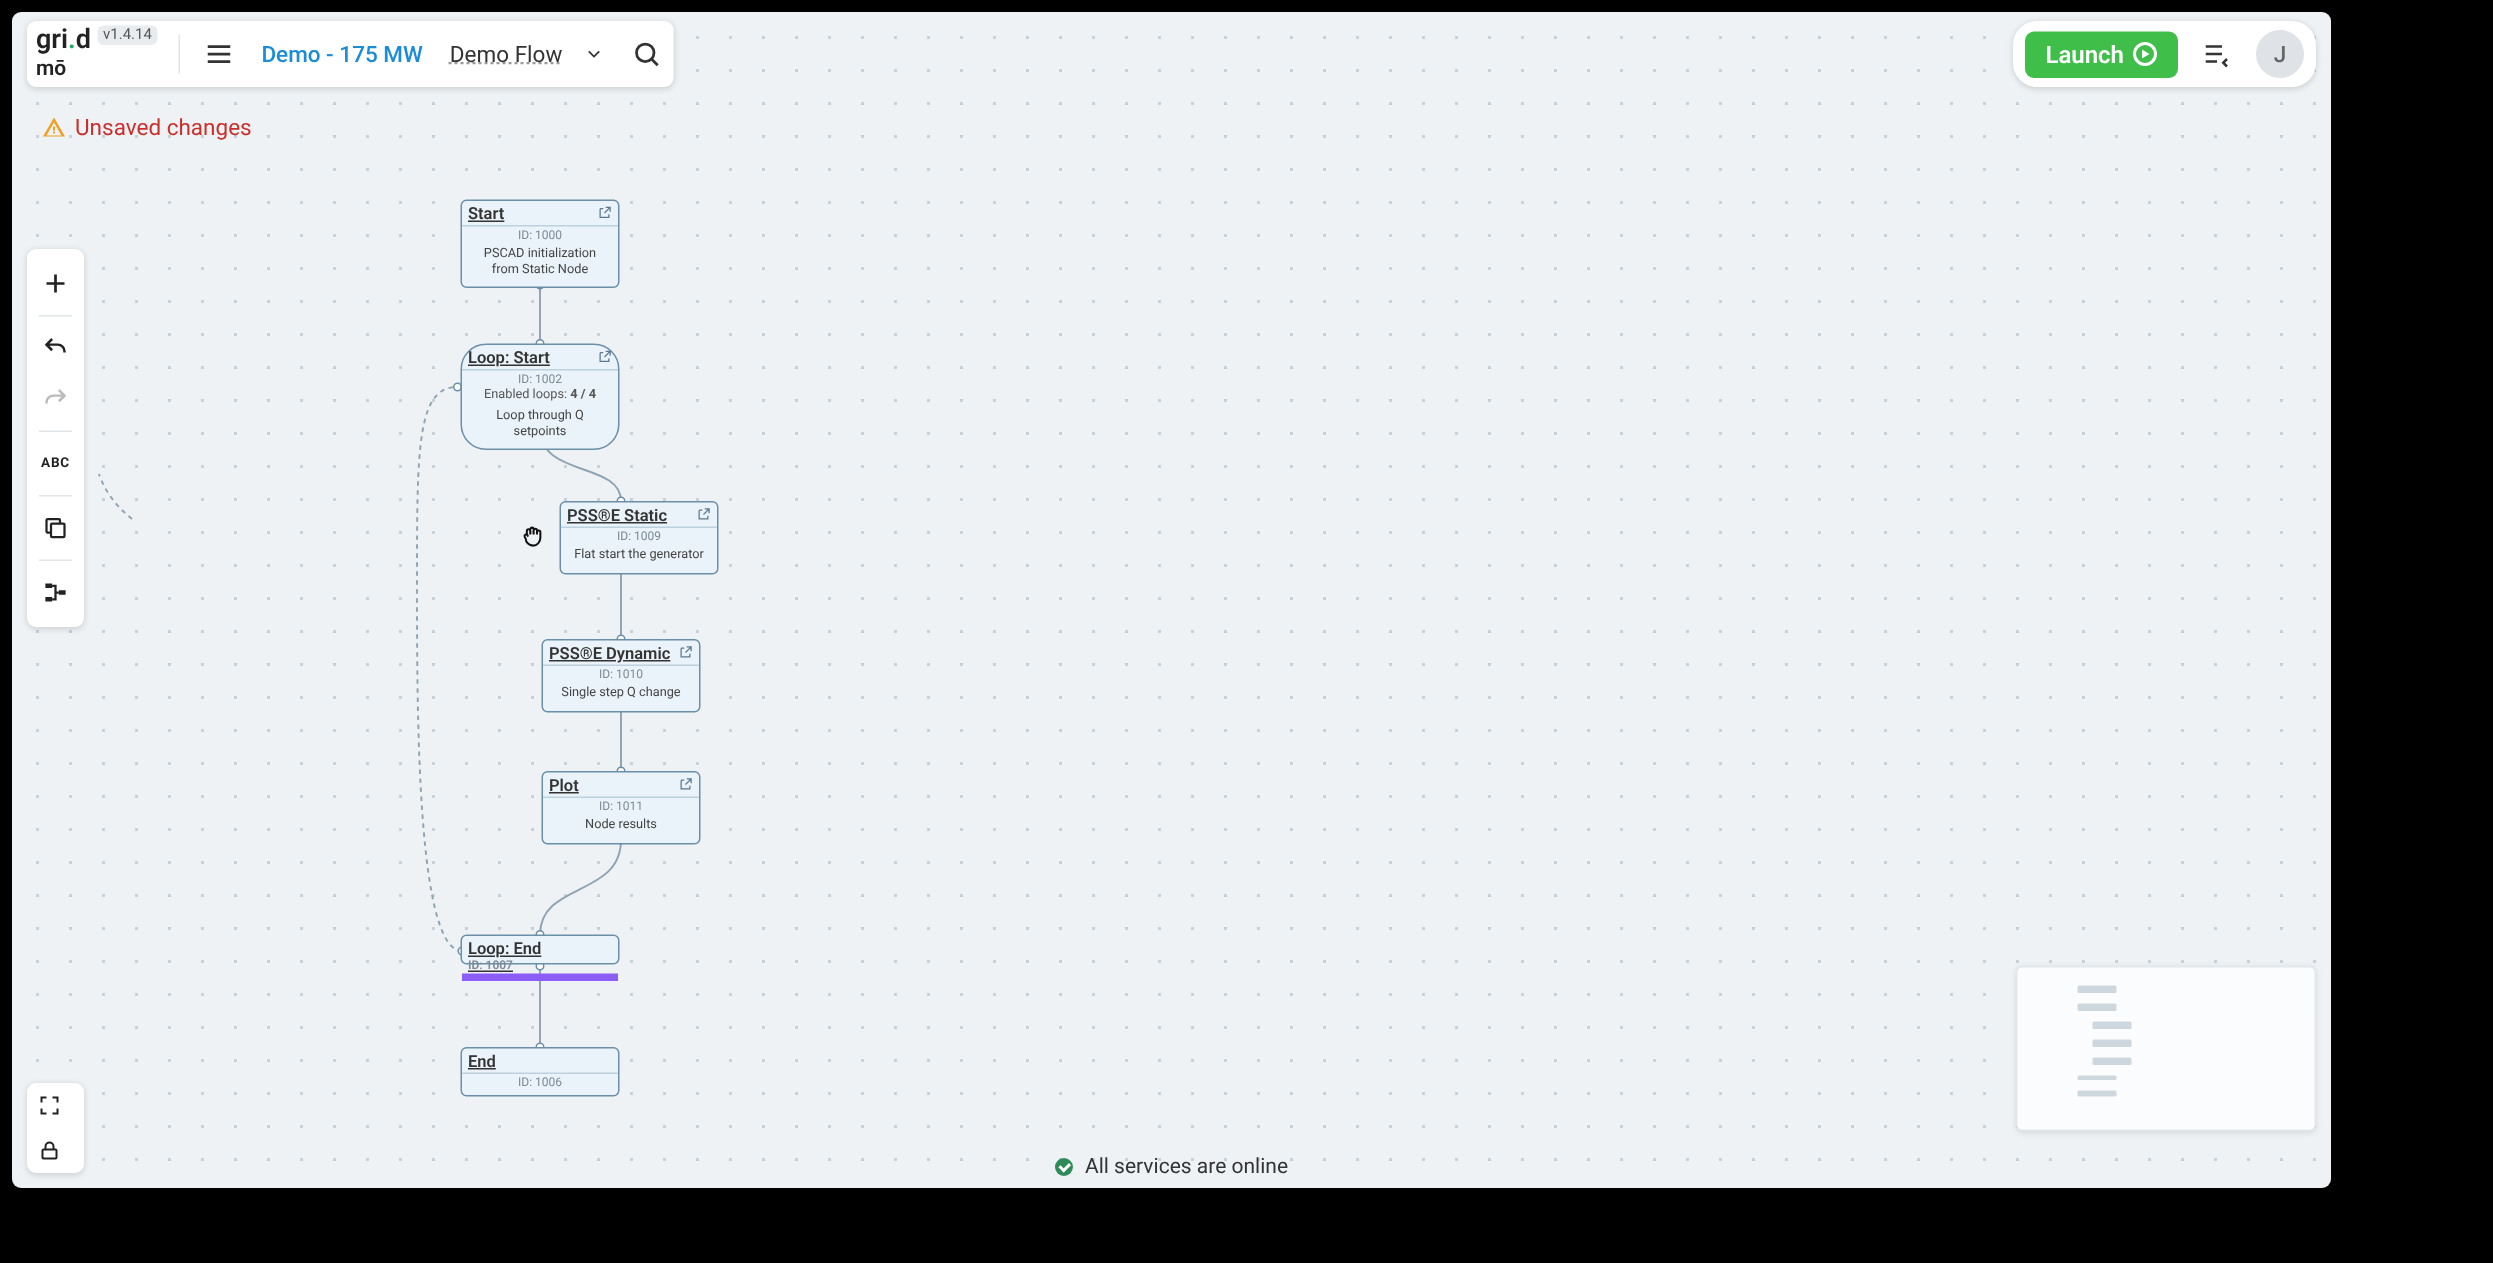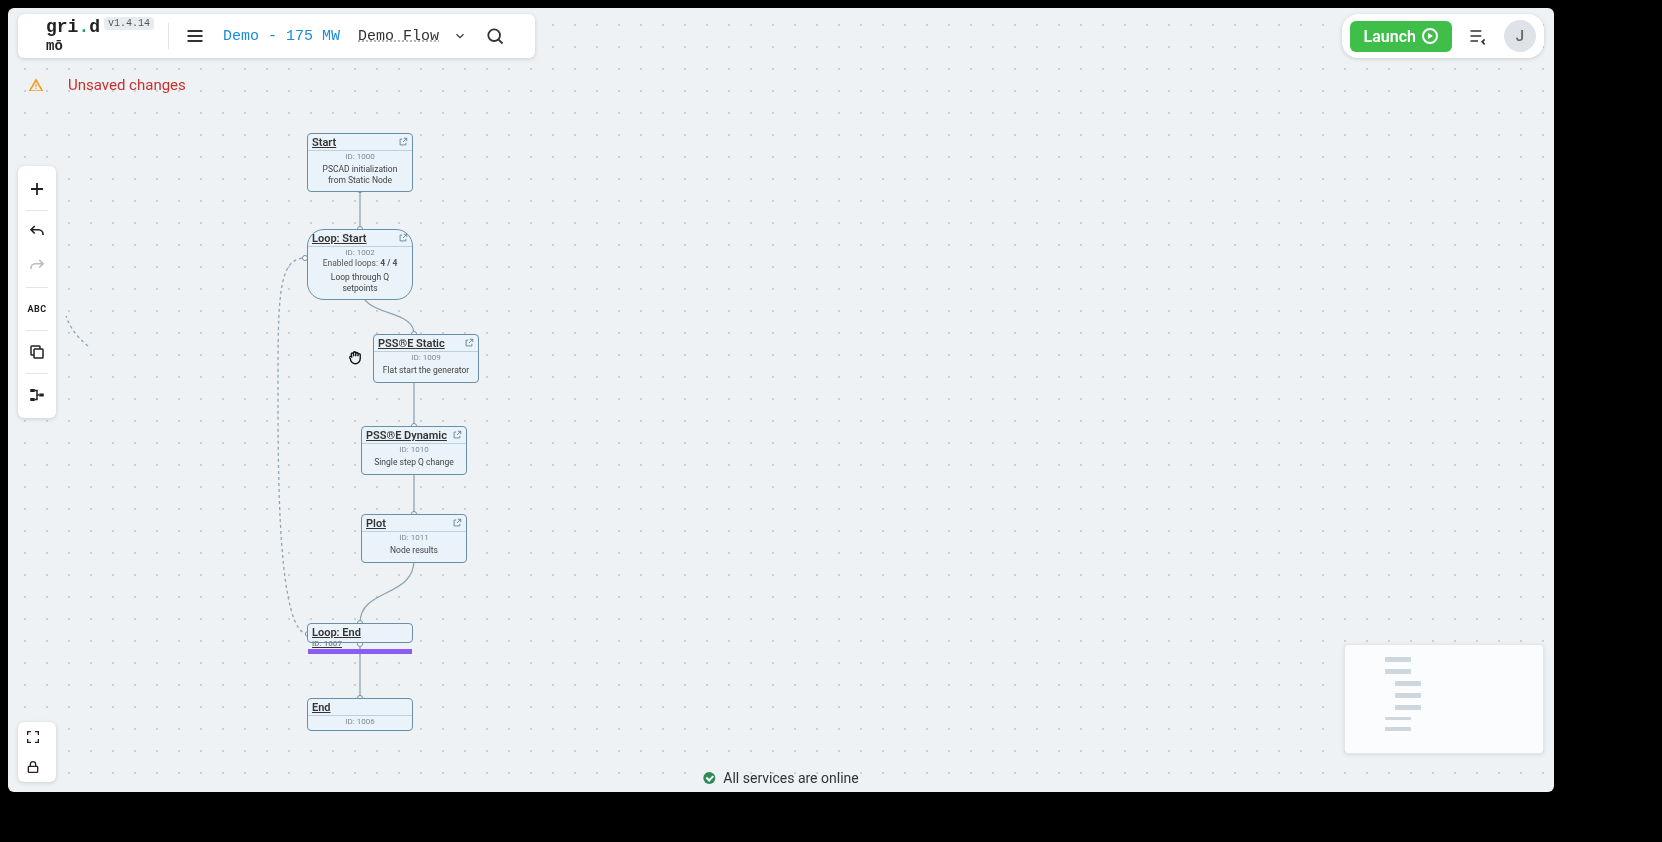--- a/index.html
+++ b/index.html
@@ -22,45 +22,44 @@
   }
   
   #topbar {
     position: absolute;
     left: 10px; top: 6px;
     height: 44px;
     background: #fff;
     border-radius: 6px;
     box-shadow: 0 1px 4px rgba(0,0,0,.15);
     display: flex; align-items: center;
-    padding: 0 24px;
+    padding: 0 2px;
     gap: 6px;
     font-size: 15px;
-    font-family: Liberation Mono, monospace;
   }
   #logo { display: flex; align-items: baseline; gap: 4px; padding: 0 4px; }
   #logo .brand { font-weight: 600; font-size: 18px; color: #222; line-height: 1; }
   #logo .dot { color: #28a56a; }
   #logo .ver {
     font-size: 10px; background: #e9ecef; color: #555;
     padding: 1px 4px; border-radius: 4px;
     position: relative; top: -6px;
   }
   .tb-divider { width: 1px; height: 26px; background: #e0e4e8; margin: 0 4px; }
   .tb-btn {
     width: 32px; height: 32px;
     display: flex; align-items: center; justify-content: center;
     border-radius: 4px; cursor: pointer; color: #333;
   }
   .project-link { color: #1a8cd8; font-weight: 500; cursor: pointer; padding: 0 6px; }
   .flow-dd { display: flex; align-items: center; gap: 14px; color: #333; cursor: pointer; padding: 0 6px; text-decoration: underline; text-decoration-style: dotted; text-decoration-color: #999; }
   
   #unsaved {
     position: absolute; left: 20px; top: 68px;
-    display: flex; align-items: center; gap: 24px;
+    display: flex; align-items: center; gap: 6px;
     font-size: 15px; color: #c9302c;
   }
   #unsaved svg { width: 16px; height: 16px; }
   
   #lefttools {
     position: absolute; left: 10px; top: 158px;
     width: 38px;
     background: #fff; border-radius: 6px;
     box-shadow: 0 1px 4px rgba(0,0,0,.15);
     display: flex; flex-direction: column; align-items: center;

